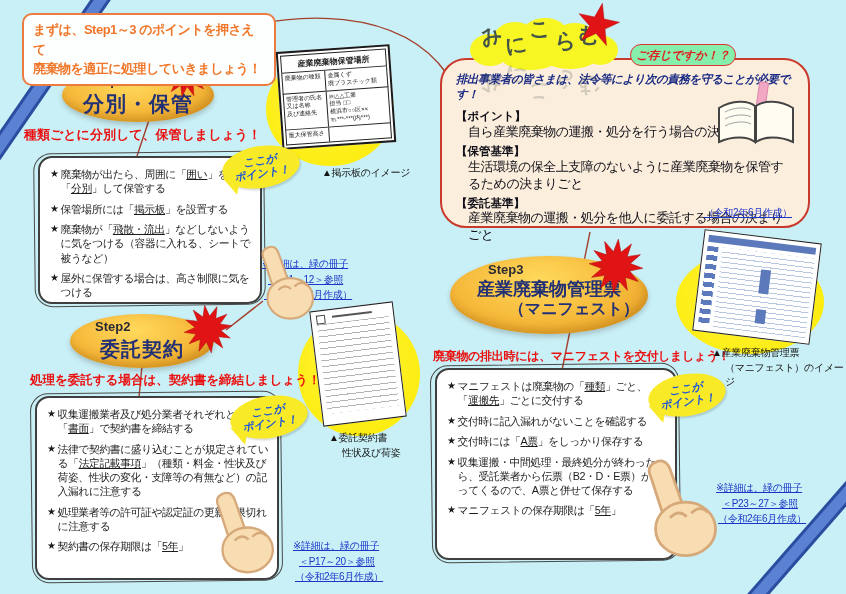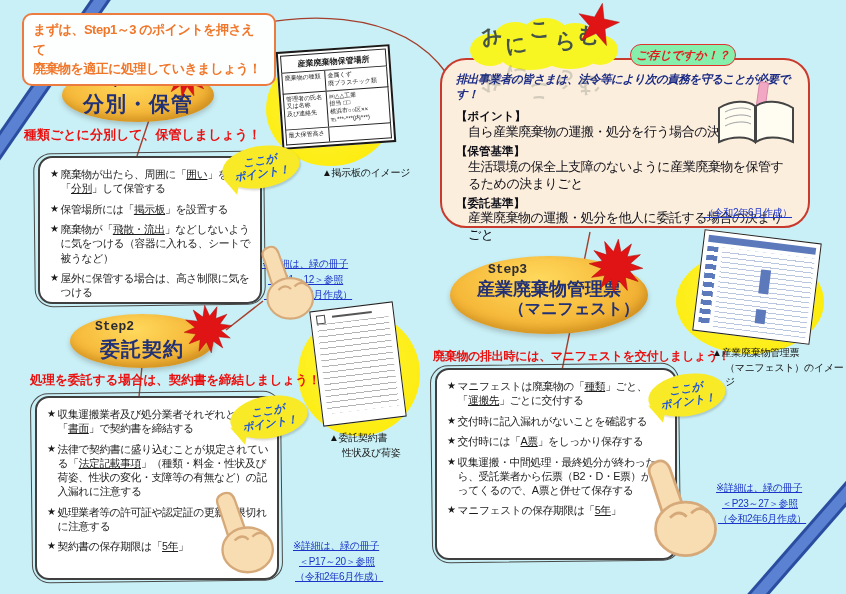--- a/index.html
+++ b/index.html
@@ -12,21 +12,21 @@
 
   
   .banner{position:absolute;left:22px;top:13px;width:232px;padding:5px 9px;background:#fdfefe;
           border:2.5px solid #ec7b40;border-radius:10px;color:#f0772a;font-weight:bold;
           font-size:13px;line-height:1.5;white-space:pre-line;z-index:6;letter-spacing:-0.5px;}
 
   
   .step-ellipse{position:absolute;border-radius:50%;z-index:3;
      background:radial-gradient(ellipse at 45% 30%, #ffd95c 0%, #f6b93a 55%, #e29a24 100%);
      box-shadow:0 3px 5px rgba(60,60,60,.25), inset -3px -5px 8px rgba(150,90,0,.3);}
-  .step-label{position:absolute;font-weight:bold;color:#2b2b33;font-size:13px;font-family:Liberation Mono, monospace;}
+  .step-label{position:absolute;font-weight:bold;color:#2b2b33;font-size:13px;}
   .step-title{position:absolute;left:0;right:0;text-align:center;font-weight:bold;color:#223076;}
   .e1 .step-label{left:28px;top:5px;} .e1 .step-title{top:22px;font-size:21px;letter-spacing:1px;}
   .e2 .step-label{left:25px;top:5px;} .e2 .step-title{top:22px;font-size:20px;letter-spacing:1px;}
   .e3 .step-label{left:38px;top:6px;} .e3 .step-title{top:21px;font-size:18px;letter-spacing:0;}
   .e3 .step-subtitle{position:absolute;left:0;right:9px;top:43px;text-align:right;font-weight:bold;
        color:#223076;font-size:16px;}
 
   .burst{position:absolute;z-index:4;}
   .burst polygon{fill:#e01414;stroke:#b20d0d;stroke-width:1;}
 

